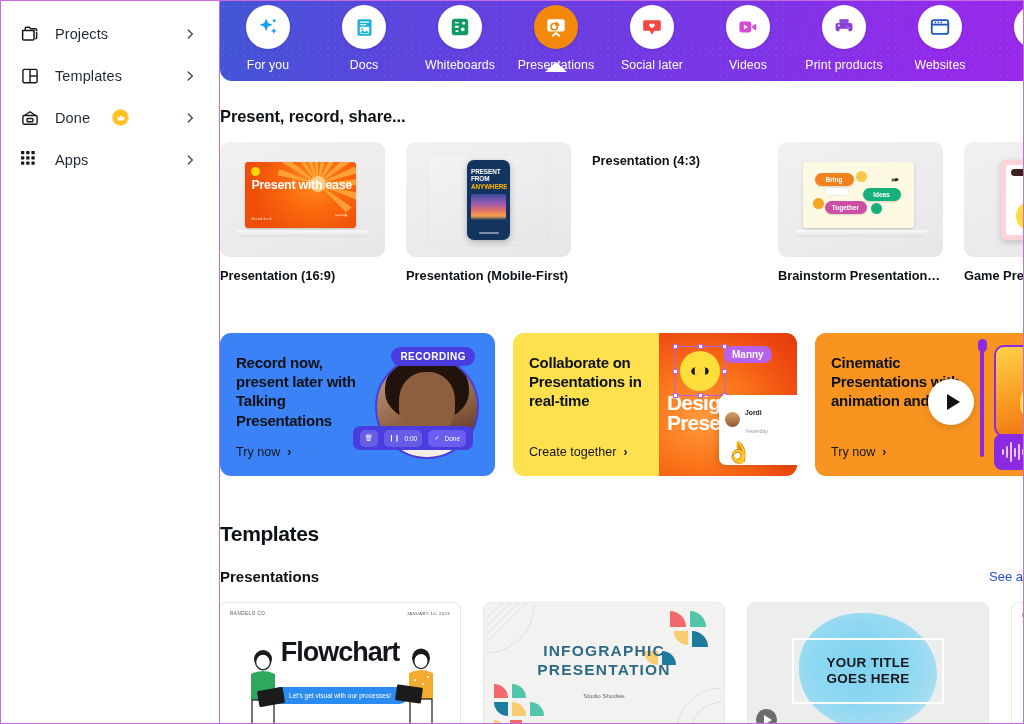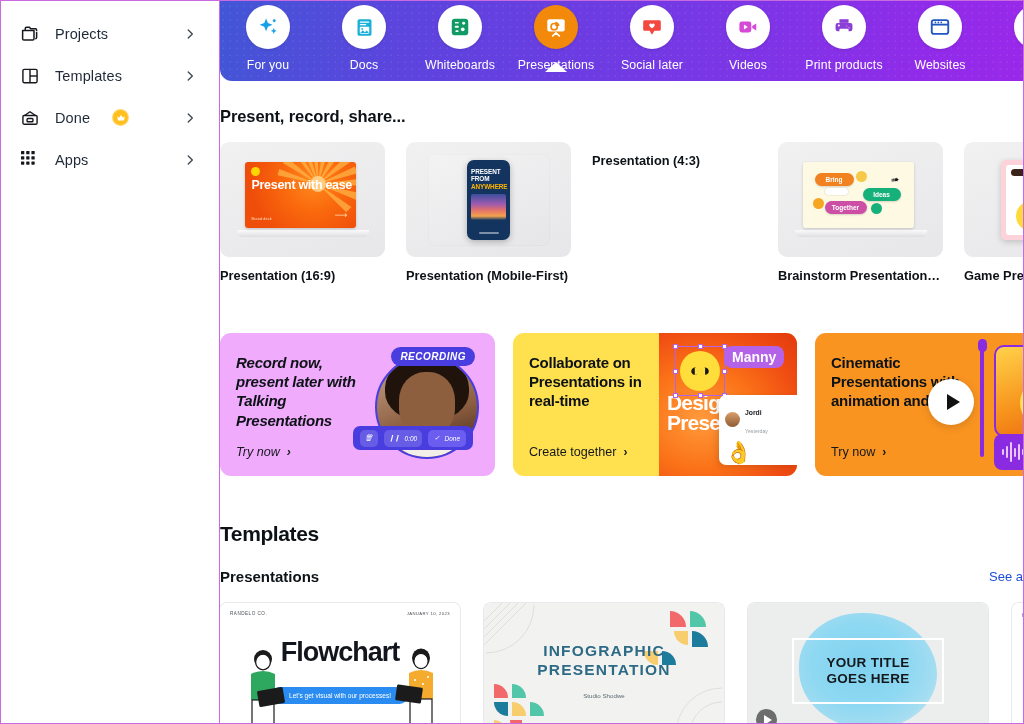--- a/index.html
+++ b/index.html
@@ -135,21 +135,21 @@
 
   
   .game-screen { width:100%; height:100%; background:#fbd3d9; position:relative; padding:5px; }
   .game-inner { width:100%; height:100%; background:#fff; border-radius:3px; position:relative; overflow:hidden; }
   .game-bar { position:absolute; left:5px; top:4px; width:34px; height:7px; border-radius:4px; background:#3a2318; }
   .game-face { position:absolute; left:10px; bottom:4px; width:30px; height:30px; border-radius:50%; background:#ffd93b; }
 
   
   .promorow { display:flex; gap:18px; margin-top:50px; }
   .promo { height:143px; border-radius:11px; position:relative; overflow:hidden; cursor:pointer; }
-  .promo.yellow { background:#f0abfc;font-style:italic; }
+  .promo.yellow { background:#3b82f6; }
   .promo.yellow2 { background:#ffe04f; }
   .promo.orange { background:#f99421; }
   .promo-h { position:absolute; left:16px; top:20px; width:142px; font-size:15px; font-weight:800; line-height:1.28; color:#0d1216; letter-spacing:-.25px; }
   .promo-cta { position:absolute; left:16px; bottom:17px; font-size:12.6px; color:#16181d; display:flex; align-items:center; gap:7px; }
   .promo-cta .ar { font-size:12px; font-weight:700; }
 
   
   .rec-circle { position:absolute; right:16px; top:22px; width:104px; height:104px; border-radius:50%; border:2.5px solid #4a3de0; overflow:hidden; background: linear-gradient(160deg,#caa88c,#8a5c3f 60%, #3c2418); }
   .rec-face { position:absolute; left:50%; top:46%; transform:translate(-50%,-50%); width:56px; height:62px; border-radius:46% 46% 40% 40%; background:#8e5f3e; }
   .rec-hair { position:absolute; left:50%; top:31%; transform:translate(-50%,-50%); width:84px; height:66px; border-radius:50% 50% 44% 44%; background:#20130c; }
@@ -159,21 +159,21 @@
   .rec-bar .chip { background:rgba(255,255,255,.16); border-radius:5px; height:17px; display:flex; align-items:center; gap:3px; padding:0 5px; color:#fff; font-size:6.5px; }
   .rec-bar .done { background:#6a5df0; border-radius:5px; height:17px; display:flex; align-items:center; gap:3px; padding:0 6px; color:#fff; font-size:6.5px; }
 
   
   .collab-art { position:absolute; right:0; top:0; width:138px; height:143px; }
   .collab-bg { position:absolute; right:0; top:0; width:138px; height:143px; background: radial-gradient(ellipse at 30% 60%, #ff9a3c 0%, #fb7318 40%, #ef4b12 75%, #e23a0d 100%); }
   .collab-txt { position:absolute; left:8px; top:60px; color:#fff; font-weight:800; font-size:21px; line-height:.95; letter-spacing:-.8px; }
   .sel-box { position:absolute; left:16px; top:13px; width:50px; height:50px; border:1.3px solid #b463e8; }
   .sel-box .h { position:absolute; width:5px; height:5px; background:#fff; border:1px solid #b463e8; }
   .emoji-c { position:absolute; left:50%; top:50%; transform:translate(-50%,-50%); width:40px; height:40px; border-radius:50%; background:#ffde3b; display:flex; align-items:center; justify-content:center; font-size:17px; font-weight:900; color:#1a1a1a; }
-  .tag-manny { position:absolute; left:48px; top:-1px; background:#b463e8; color:#fff; font-size:14px; font-weight:700; padding:3px 8px; border-radius:8px; white-space:nowrap; }
+  .tag-manny { position:absolute; left:48px; top:-1px; background:#b463e8; color:#fff; font-size:10px; font-weight:700; padding:3px 8px; border-radius:8px; white-space:nowrap; }
   .jordi { position:absolute; right:0px; top:62px; width:78px; height:70px; background:#fff; border-radius:7px 0 0 7px; box-shadow:-2px 2px 6px rgba(0,0,0,.12); padding:6px; }
   .jordi-row { display:flex; align-items:center; gap:5px; }
   .jordi-av { width:15px; height:15px; border-radius:50%; background: linear-gradient(#d9a06b,#8d5a34); }
   .jordi-n { font-size:6.8px; font-weight:800; color:#16181d; }
   .jordi-t { font-size:5.2px; color:#9aa0a6; }
   .jordi-hand { margin-top:5px; font-size:22px; line-height:1; }
 
   
   .cine-art { position:absolute; right:0; top:0; width:110px; height:143px; }
   .play-btn { position:absolute; left:-52px; top:46px; width:46px; height:46px; border-radius:50%; background:#fff; display:flex; align-items:center; justify-content:center; box-shadow:0 2px 8px rgba(0,0,0,.15); }

